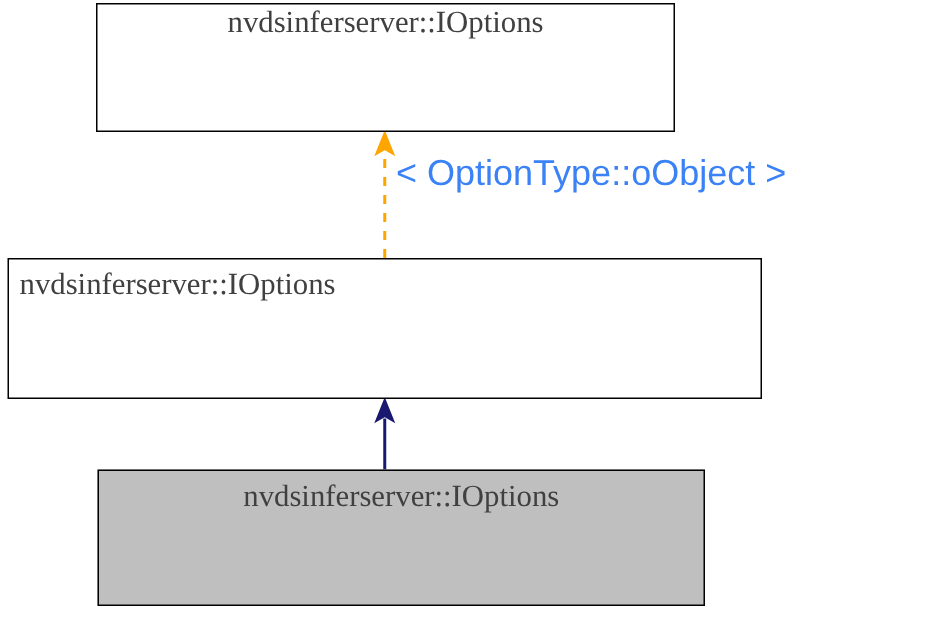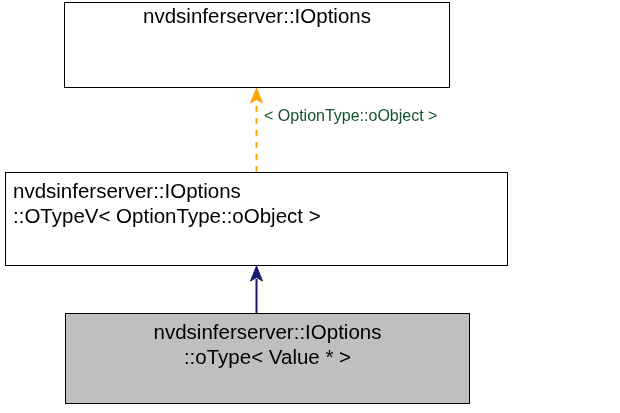--- a/index.html
+++ b/index.html
@@ -28,23 +28,24 @@
     pointer-events: none;
   }
   .node {
     position: absolute;
     box-sizing: border-box;
     border: 1px solid #000000;
     background: #ffffff;
     text-align: center;
     font-size: 20.5px;
     line-height: 25px;
-    color: #000000;
+    color: #404040;
     white-space: nowrap;
     z-index: 2;
+    font-family: Liberation Serif, serif;
   }
   .node .line {
     display: block;
   }
   #node-base {
     left: 64px;
     top: 2px;
     width: 386px;
     height: 86px;
     padding-top: 0px;
@@ -61,23 +62,23 @@
   #node-derived {
     left: 65px;
     top: 313px;
     width: 405px;
     height: 91px;
     background: #bfbfbf;
     padding-top: 5px;
   }
   .edge-label {
     position: absolute;
-    font-size: 16px;
+    font-size: 24px;
     line-height: 24px;
-    color: #14532d;
+    color: #3b82f6;
     white-space: nowrap;
     z-index: 3;
   }
   #label-otype {
     left: 264px;
     top: 104px;
   }
 </style>
 </head>
 <body>
@@ -98,21 +99,19 @@
   </svg>
 
   <div class="node" id="node-base">
     <span class="line">nvdsinferserver::IOptions</span>
   </div>
 
   <div class="edge-label" id="label-otype">&lt; OptionType::oObject &gt;</div>
 
   <div class="node" id="node-mid">
     <span class="line">nvdsinferserver::IOptions</span>
-    <span class="line">::OTypeV&lt; OptionType::oObject &gt;</span>
   </div>
 
   <div class="node" id="node-derived">
     <span class="line">nvdsinferserver::IOptions</span>
-    <span class="line">::oType&lt; Value * &gt;</span>
   </div>
 
 </div>
 
 </body></html>

